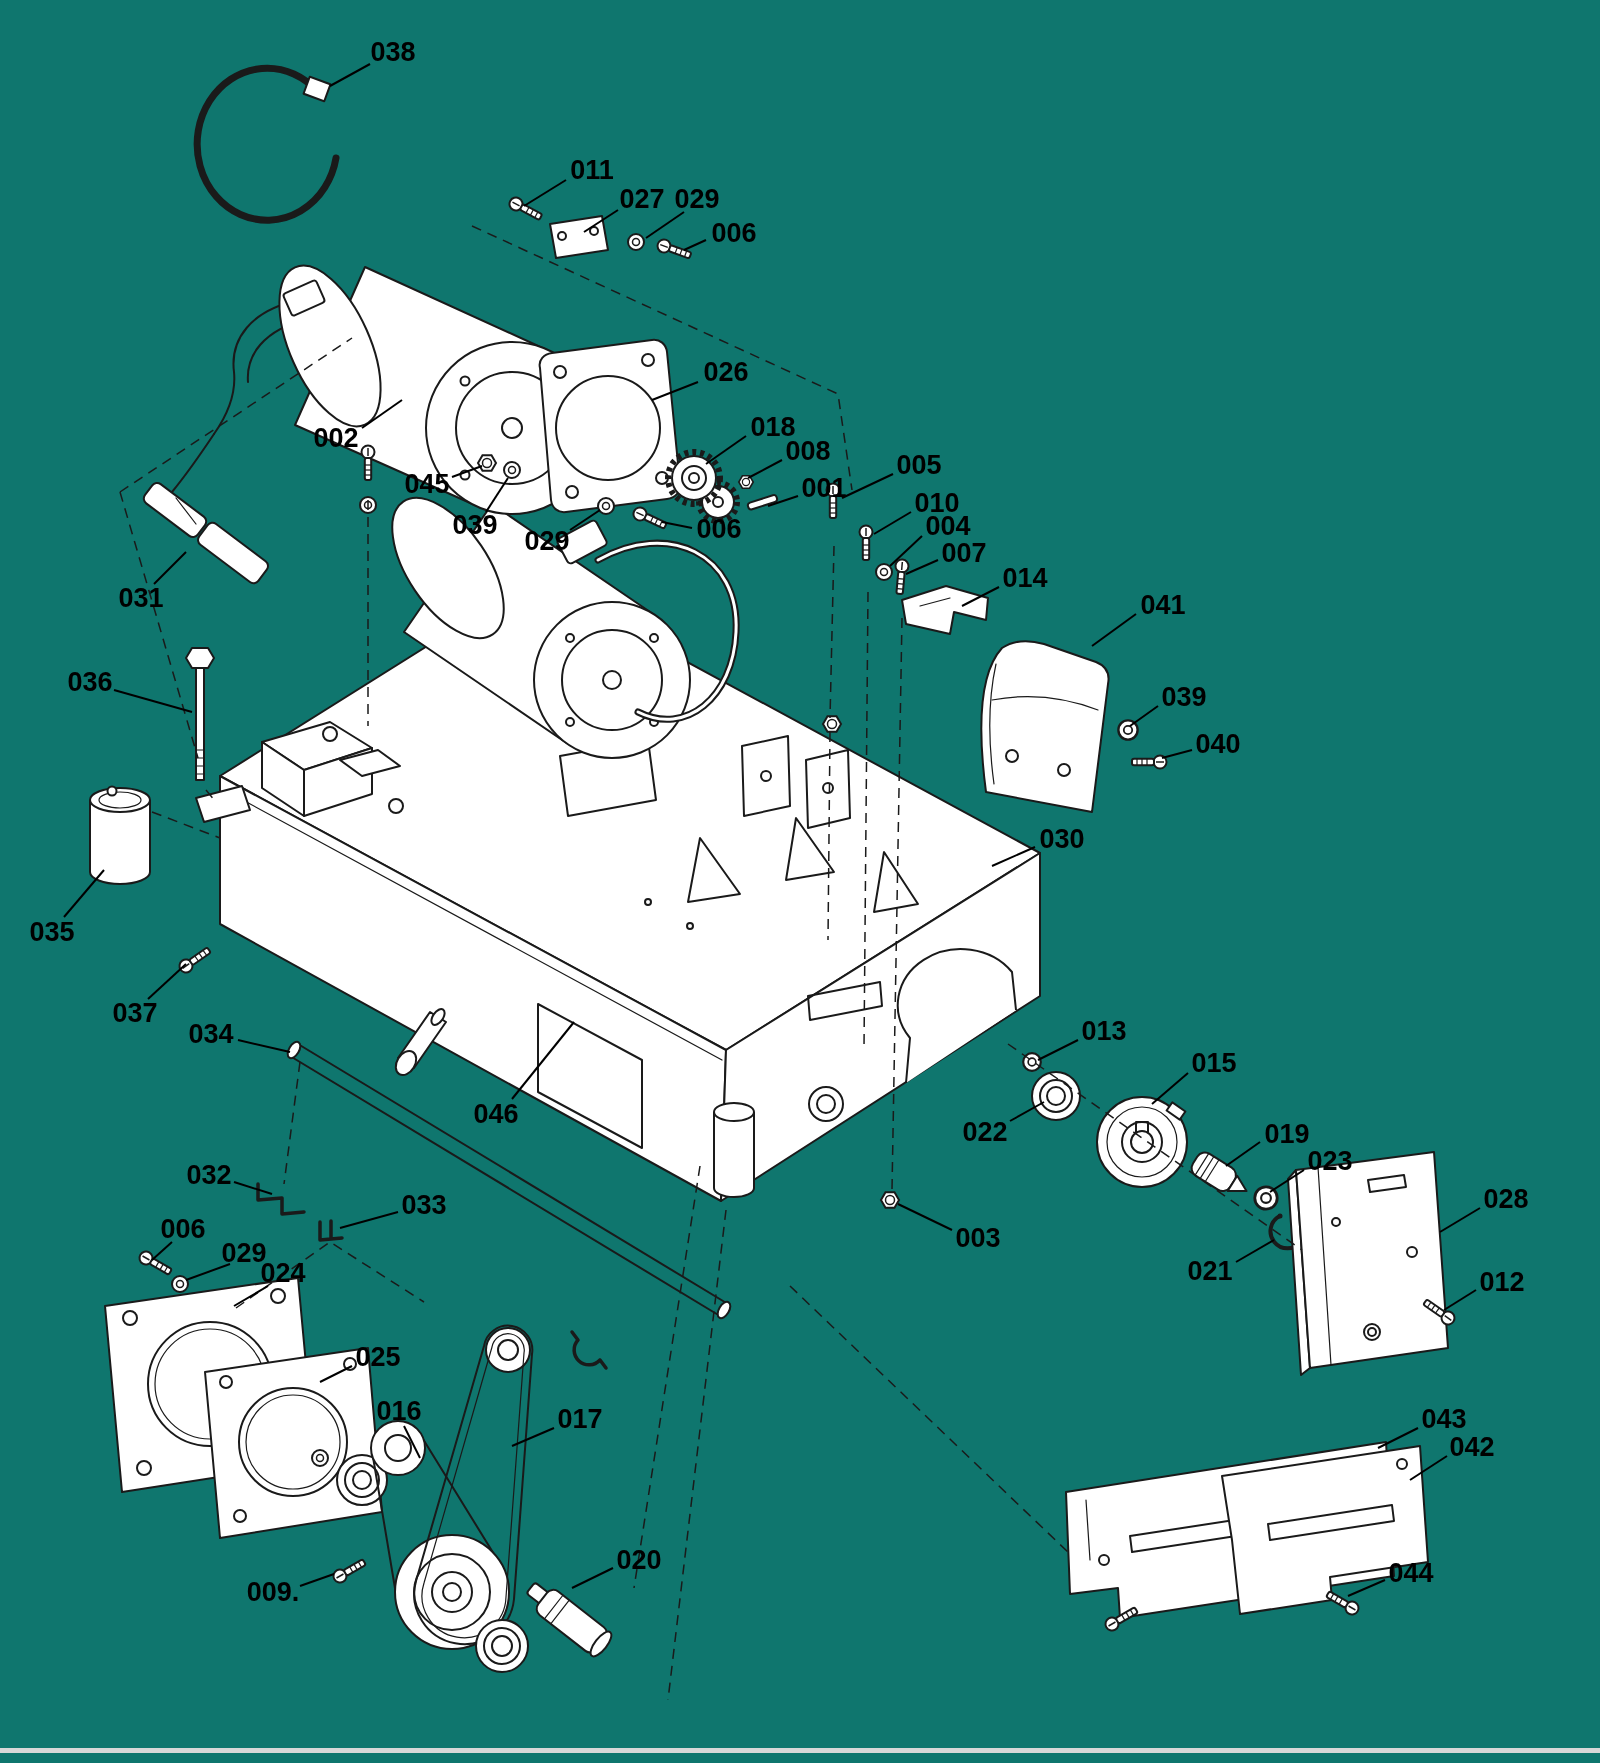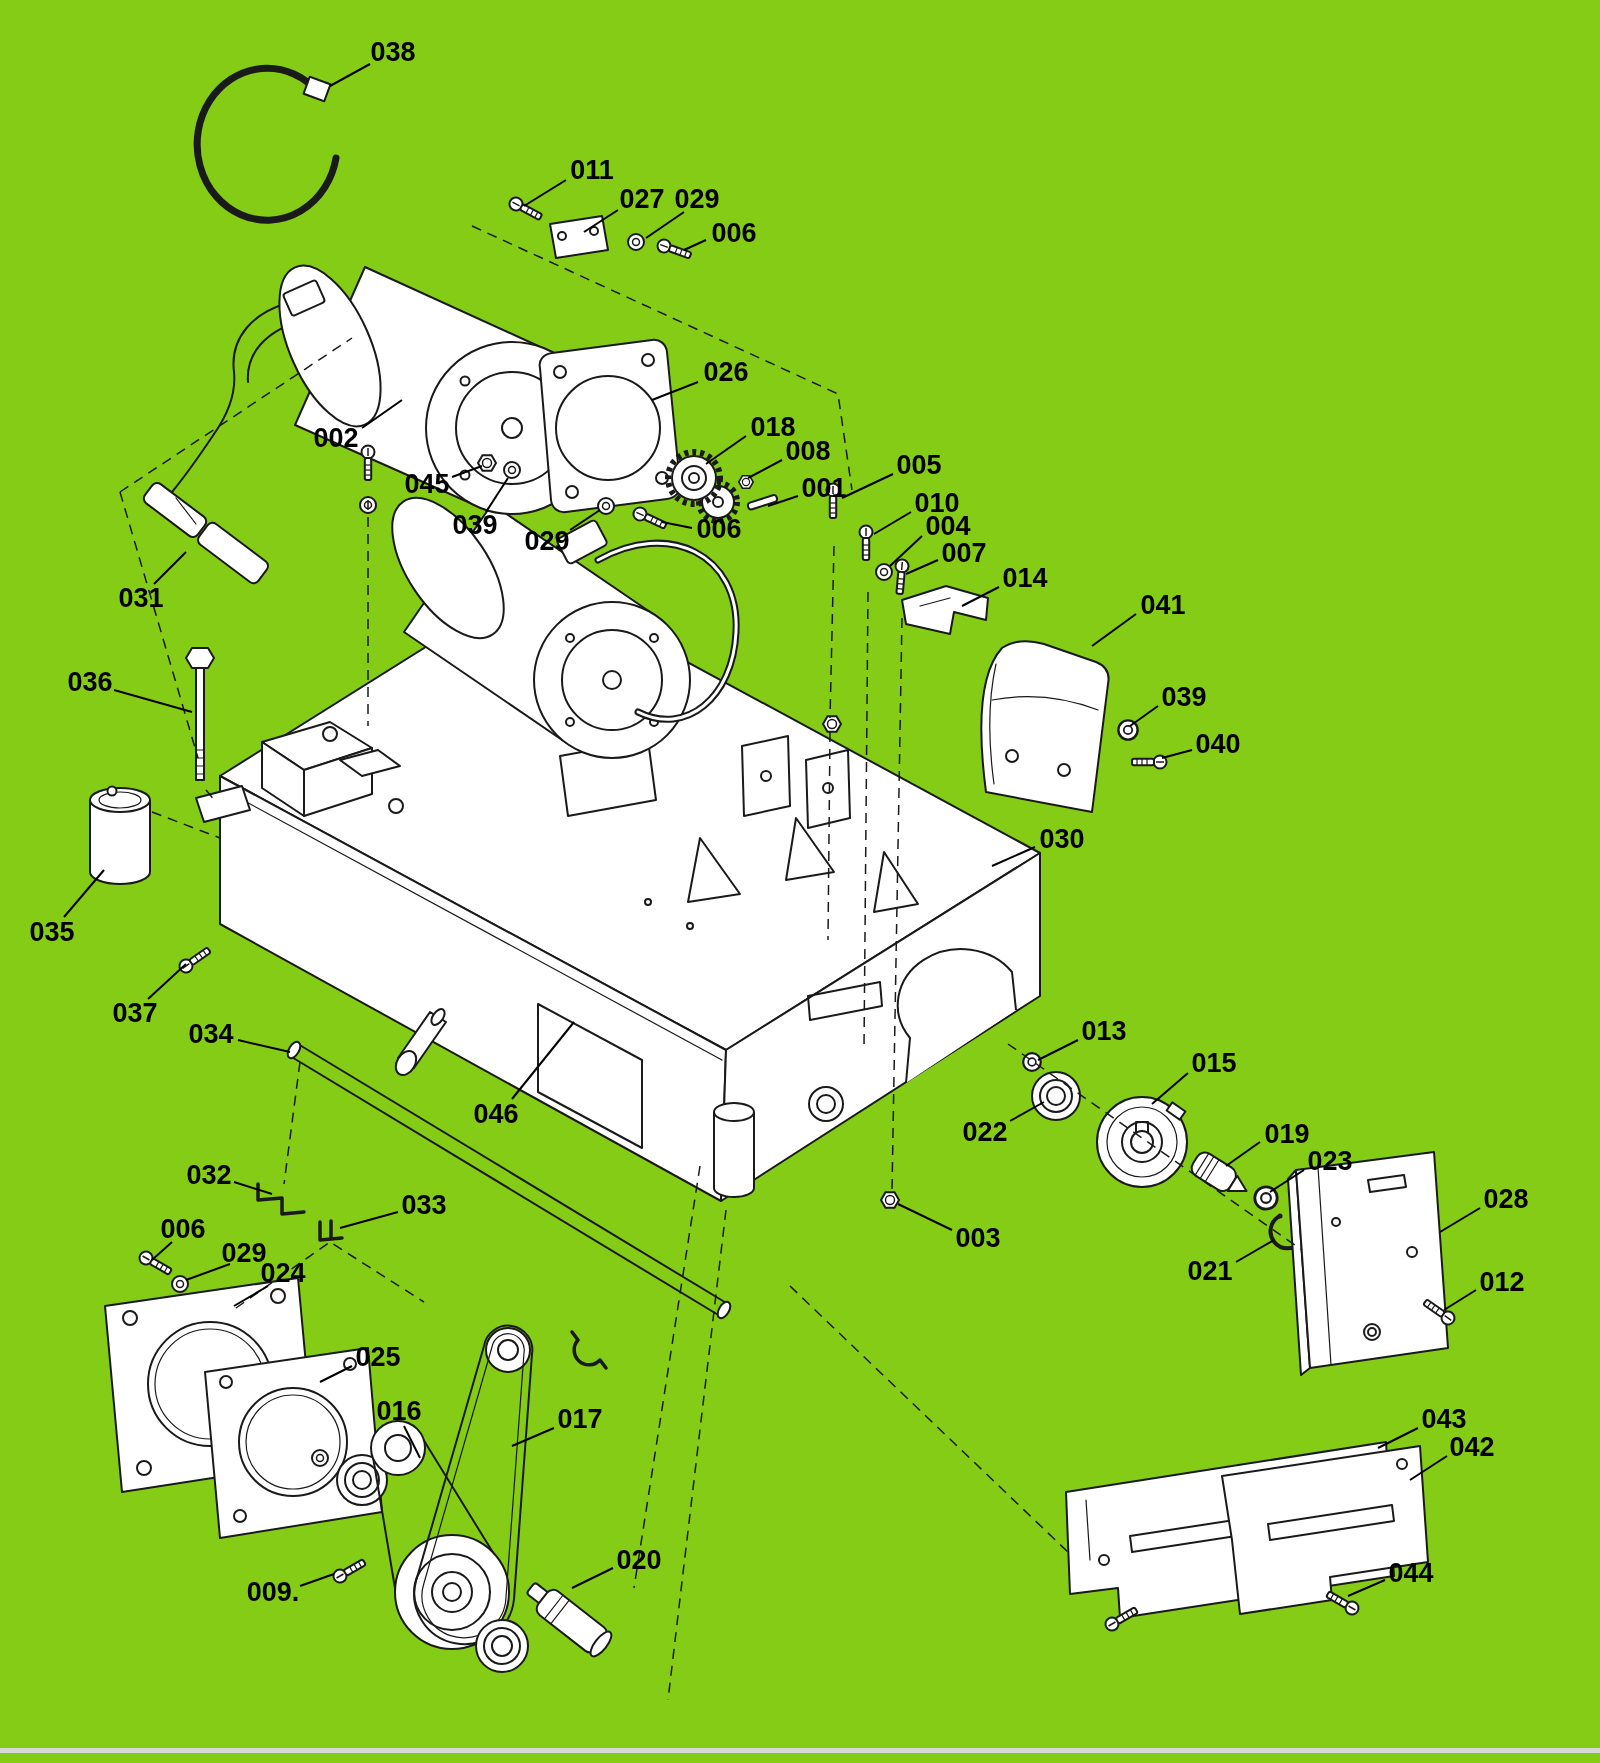--- a/index.html
+++ b/index.html
@@ -1,16 +1,16 @@
 <!DOCTYPE html>
 <html><head>
 <meta charset="utf-8">
 <style>
   html,body{margin:0;padding:0;background:#fff}
-  .stage{position:relative;width:1600px;height:1763px;background:#84cc16;overflow:hidden}
+  .stage{position:relative;width:1600px;height:1763px;background:#0f766e;overflow:hidden}
   svg{display:block}
   .ln{fill:none;stroke:#1a1a1a;stroke-width:2;stroke-linecap:round;stroke-linejoin:round}
   .thin{fill:none;stroke:#1a1a1a;stroke-width:1.2;stroke-linecap:round}
   .fw{fill:#ffffff;stroke:#1a1a1a;stroke-width:2;stroke-linejoin:round}
   .dash{fill:none;stroke:#1a1a1a;stroke-width:1.5;stroke-dasharray:10 7}
   .wire{fill:none;stroke:#1a1a1a;stroke-width:7;stroke-linecap:round}
   .tube-o{fill:none;stroke:#1a1a1a;stroke-width:7;stroke-linecap:round}
   .tube-i{fill:none;stroke:#ffffff;stroke-width:3;stroke-linecap:round}
   .teeth{fill:none;stroke:#1a1a1a;stroke-width:6;stroke-dasharray:4 4}
   .clip{fill:none;stroke:#1a1a1a;stroke-width:3.5;stroke-linecap:round;stroke-linejoin:round}

